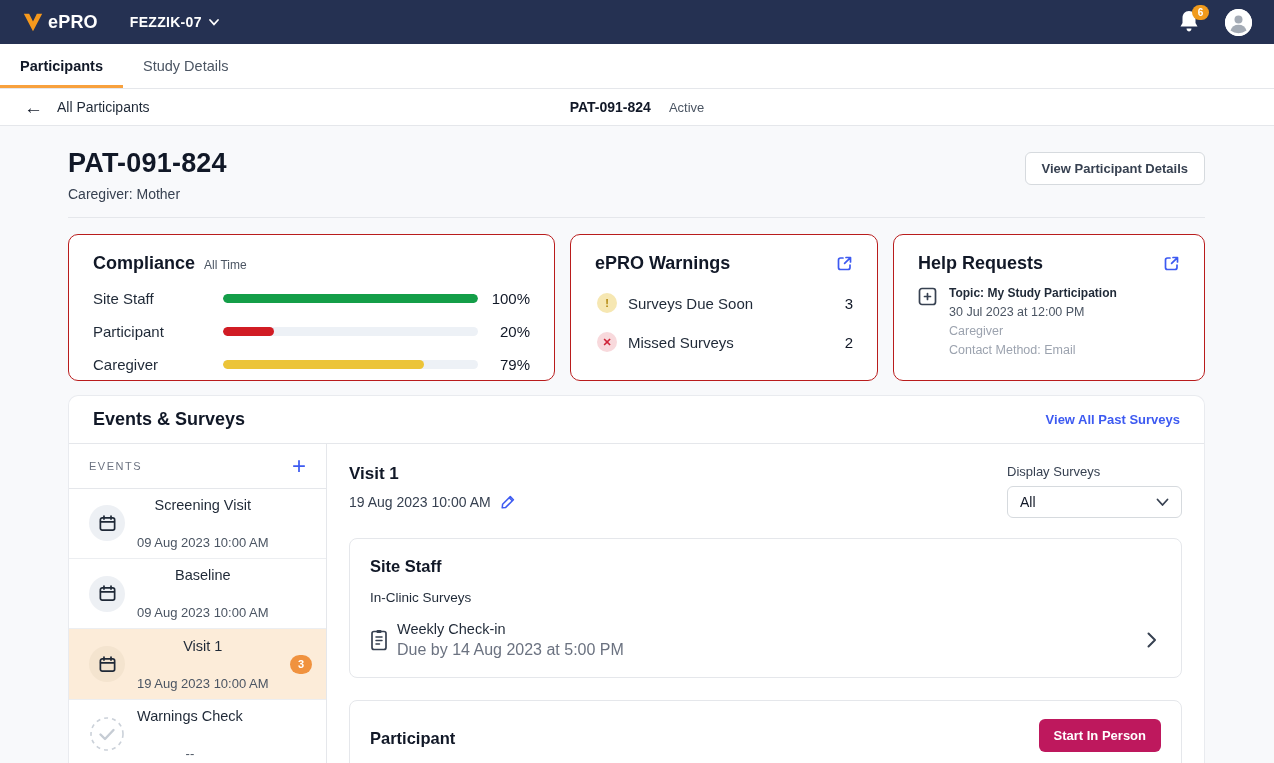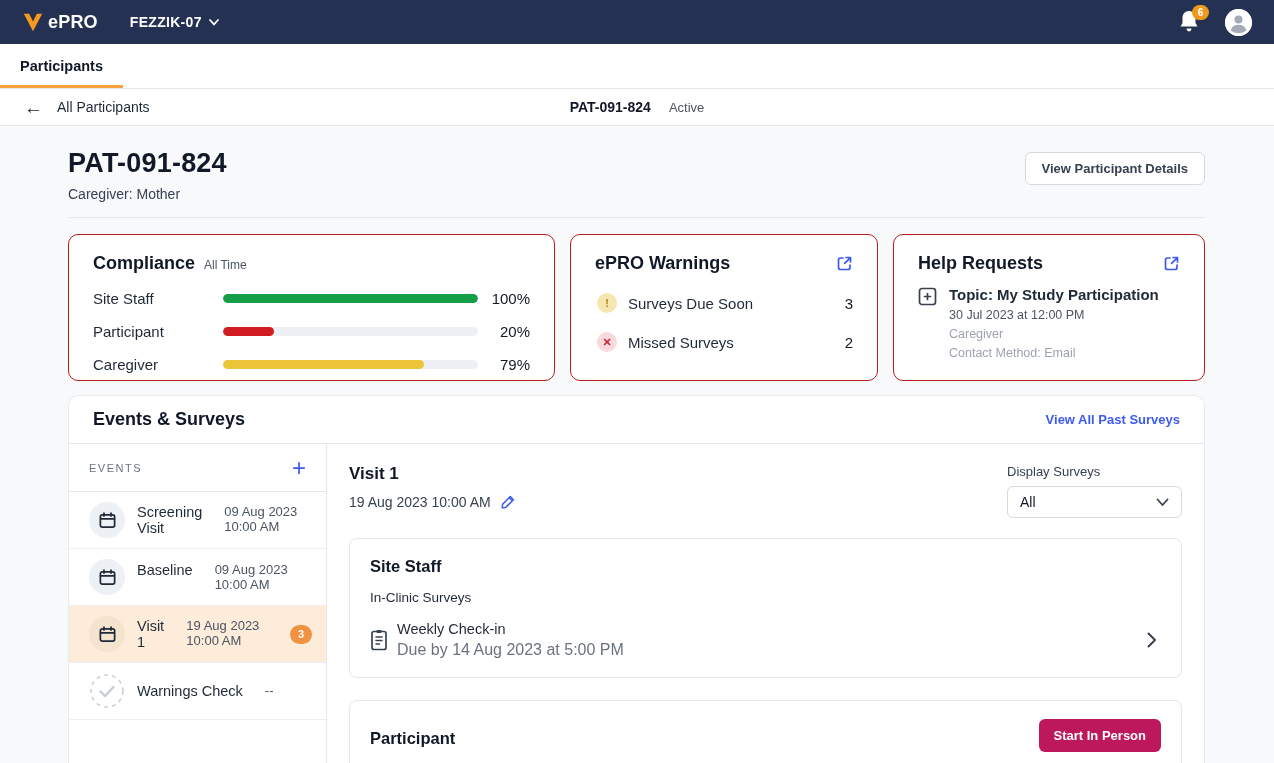--- a/index.html
+++ b/index.html
@@ -68,42 +68,42 @@
   .warn-icon { width:20px; height:20px; border-radius:50%; display:flex; align-items:center;
     justify-content:center; font-size:11px; font-weight:bold; margin-right:11px; }
   .warn-icon.due { background:#f6e7b2; color:#b08409; }
   .warn-icon.missed { background:#f8d9dc; color:#cf2438; }
   .warn-label { font-size:15px; color:#1f2937; }
   .warn-count { margin-left:auto; font-size:15px; color:#111827; }
 
   .help { flex:1; }
   .help-item { display:flex; margin-top:12px; gap:12px; }
   .help-texts { display:flex; flex-direction:column; gap:5px; }
-  .help-topic { font-size:15px; font-weight:bold; color:#1f2937;text-align:right; }
+  .help-topic { font-size:12px; font-weight:bold; color:#1f2937;text-align:right; }
   .help-dt { font-size:12.5px; color:#4b5563; }
   .help-muted { font-size:12.5px; color:#9ca3af; }
 
   
   .events-card { margin-top:14px; background:#ffffff; border:1px solid #e9ebef;
     border-radius:10px 10px 0 0; border-bottom:none; height:375px; display:flex; flex-direction:column; }
   .es-header { height:48px; display:flex; align-items:center; padding:0 24px; border-bottom:1px solid #e5e7eb; }
   .es-title { font-size:18px; font-weight:bold; color:#111827; }
   .es-link { margin-left:auto; font-size:13px; font-weight:bold; color:#3d5af1; cursor:pointer; }
   .es-body { flex:1; display:flex; min-height:0; }
 
   .sidebar { width:258px; border-right:1px solid #e5e7eb; display:flex; flex-direction:column; }
   .sb-head { height:48px; display:flex; align-items:center; padding:0 20px; border-bottom:1px solid #e5e7eb; }
   .sb-head-label { font-size:11px; letter-spacing:1.5px; color:#6b7280; }
   .sb-plus { margin-left:auto; color:#3d5af1; font-size:24px; font-weight:300; line-height:1; cursor:pointer; }
   .ev-item { display:flex; align-items:center; gap:12px; padding:10px 14px 10px 20px;
     border-bottom:1px solid #eceef1; cursor:pointer; min-height:56px; }
   .ev-item.selected { background:#fcecd9; }
   .ev-icon-circle { width:36px; height:36px; border-radius:50%; background:#edf0f4; display:flex;
     align-items:center; justify-content:center; flex:none; }
-  .ev-texts { display:flex; gap:22px; }
+  .ev-texts { display:flex; flex-direction:column; gap:22px;text-align:center; }
   .ev-name { font-size:14.5px; color:#1f2937; }
   .ev-dt { font-size:13px; color:#4b5563; }
   .ev-badge { margin-left:auto; min-width:22px; height:19px; border-radius:10px; background:#f0923f;
     color:#fff; font-size:11px; font-weight:bold; display:flex; align-items:center; justify-content:center; }
 
   .main-panel { flex:1; padding:20px 22px; overflow:hidden; }
   .visit-head { display:flex; }
   .visit-title { font-size:17px; font-weight:bold; color:#111827; }
   .visit-dt-row { display:flex; align-items:center; gap:9px; margin-top:10px; }
   .visit-dt { font-size:14px; color:#374151; }
@@ -162,20 +162,23 @@
         <circle cx="13.5" cy="10.5" r="4" fill="#a4abb5"></circle>
         <path d="M5.5 21.5 A8.4 8.4 0 0 1 21.5 21.5 A13.4 13.4 0 0 1 5.5 21.5 Z" fill="#a4abb5"></path>
       </svg>
     </div>
   </div>
 </div>
 
 <div class="tabs">
   <div class="tab active">
     <span>Participants</span>
+  </div>
+  <div class="tab">
+    <span>Study Details</span>
   </div>
 </div>
 
 <div class="crumbbar">
   <div class="crumb-left">
     <span class="back-arrow">←</span>
     <span class="crumb-label">All Participants</span>
   </div>
   <div class="crumb-center">
     <span class="crumb-id">PAT-091-824</span>

